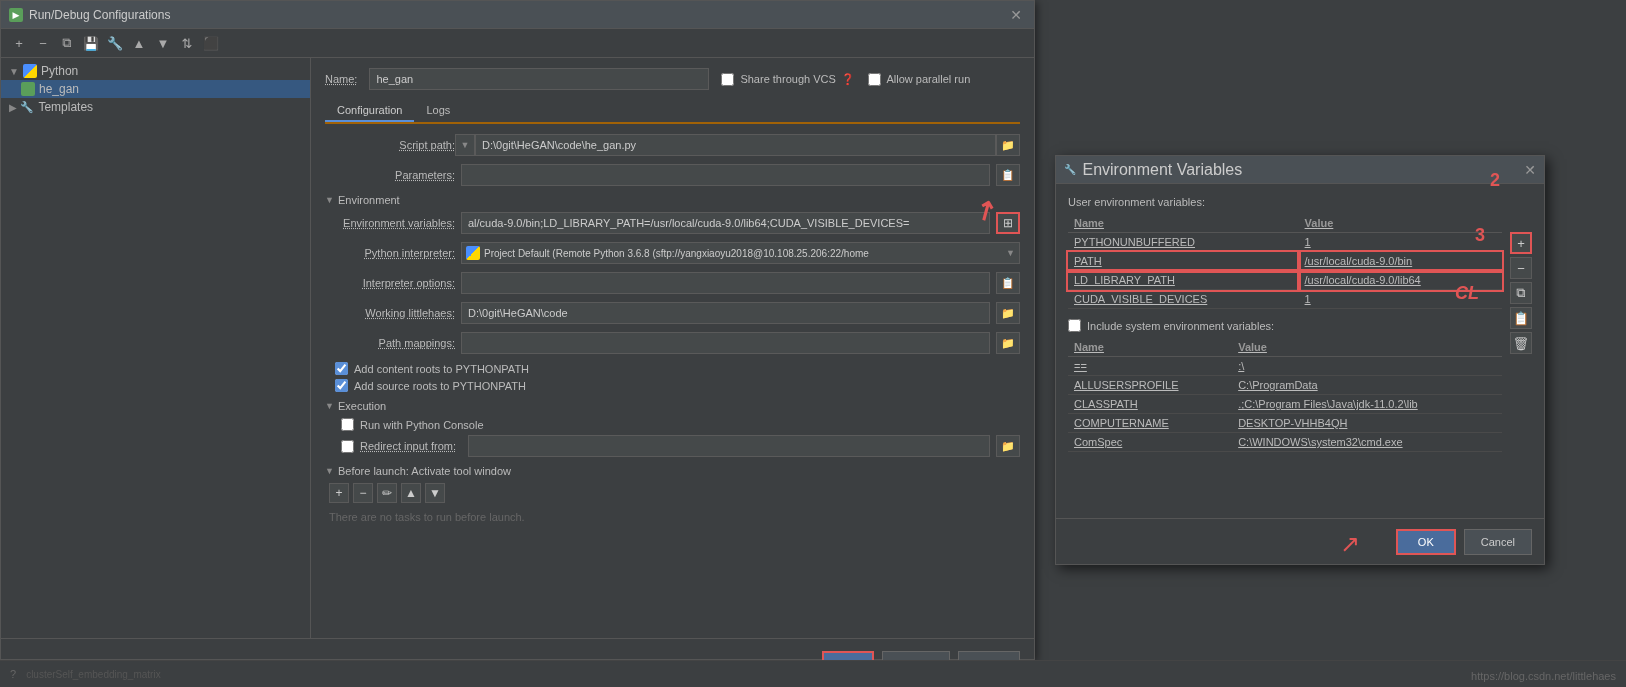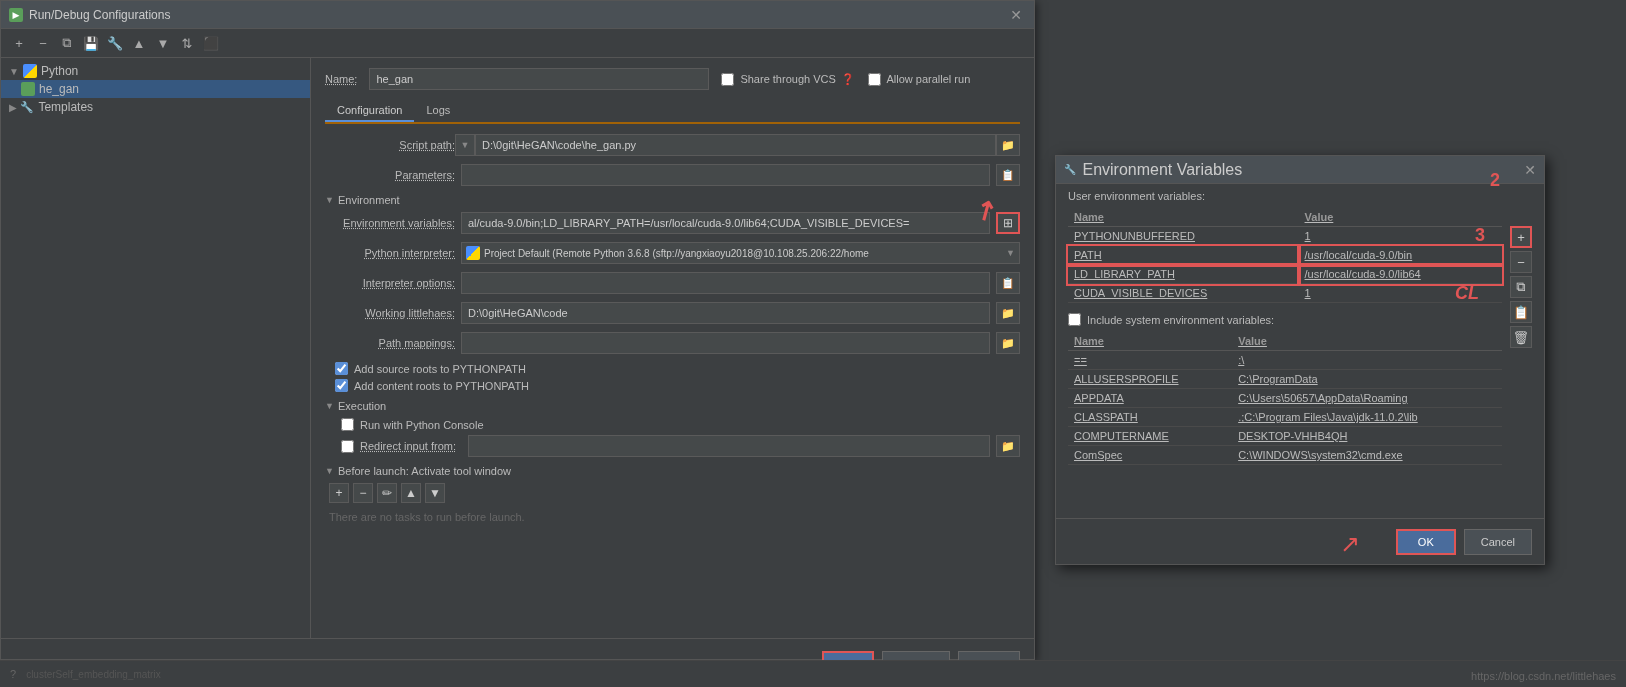--- a/index.html
+++ b/index.html
@@ -347,21 +347,21 @@
       font-size: 16px;
       color: #ccc;
       flex: 1;
     }
     .env-dialog-close {
       color: #999;
       cursor: pointer;
       font-size: 14px;
     }
     .env-dialog-body {
-      padding: 6px 12px;
+      padding: 12px 12px;
       height: calc(100% - 28px - 46px);
       overflow-y: auto;
     }
     .env-section-label {
       font-size: 11px;
       color: #bbb;
       margin-bottom: 6px;
     }
     .env-table {
       width: 100%;
@@ -609,26 +609,26 @@
       </div>
 
       <div class="field-row">
         <span class="field-label underline">Path mappings:</span>
         <input type="text" class="text-input" style="flex: 1 1 0%;">
         <div class="folder-btn">📁</div>
       </div>
 
       <div class="check-row">
         <input type="checkbox" checked="" style="">
-        <span>Add source roots to PYTHONPATH</span>
+        <span>Add content roots to PYTHONPATH</span>
       </div>
 
       <div class="check-row">
         <input type="checkbox" checked="" style="">
-        <span>Add content roots to PYTHONPATH</span>
+        <span>Add source roots to PYTHONPATH</span>
       </div>
 
       <div class="section-header">
         <span class="section-arrow">▼</span>
         <span>Execution</span>
       </div>
 
       <div class="exec-check-row">
         <input type="checkbox" style="">
         <span>Run with Python Console</span>
@@ -732,24 +732,20 @@
         <tbody id="system-env-tbody">
         <tr>
               <td>==</td>
               <td>:\</td>
             </tr>
             <tr>
               <td>ALLUSERSPROFILE</td>
               <td>C:\ProgramData</td>
             </tr>
             <tr>
-              <td>APPDATA</td>
-              <td>C:\Users\50657\AppData\Roaming</td>
-            </tr>
-            <tr>
               <td>CLASSPATH</td>
               <td>.;C:\Program Files\Java\jdk-11.0.2\lib</td>
             </tr>
             <tr>
               <td>COMPUTERNAME</td>
               <td>DESKTOP-VHHB4QH</td>
             </tr>
             <tr>
               <td>ComSpec</td>
               <td>C:\WINDOWS\system32\cmd.exe</td>

